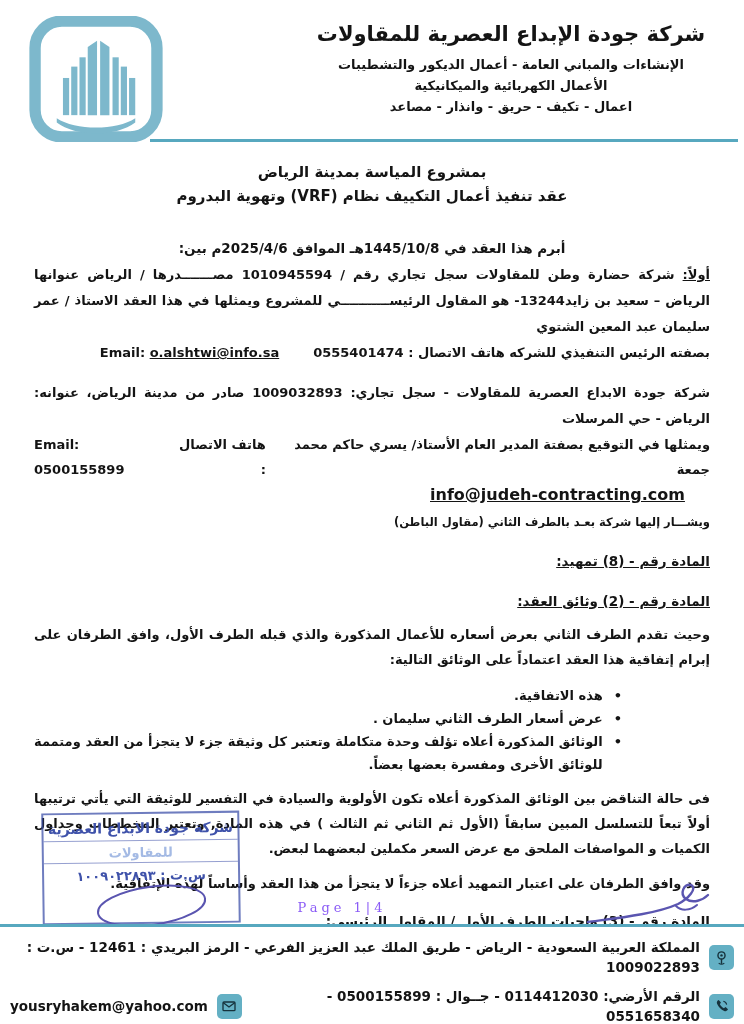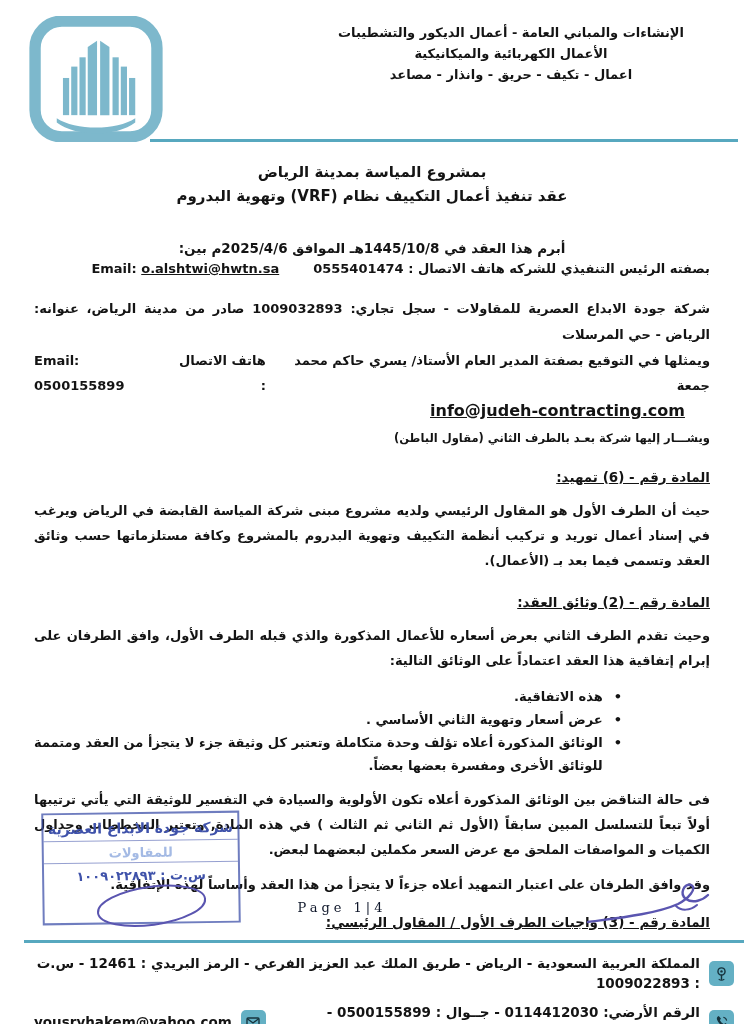--- a/index.html
+++ b/index.html
@@ -37,24 +37,24 @@
     position:absolute;left:42px;top:812px;width:194px;height:108px;
     border:2px solid rgba(63,82,170,.75);transform:rotate(-.8deg);
     color:#3f52aa;direction:rtl;text-align:center;z-index:0;
   }
   .stamp-r1{font-size:14px;font-weight:bold;padding:6px 2px 4px;border-bottom:1px solid rgba(63,82,170,.55);}
   .stamp-r2{font-size:13px;font-weight:bold;color:rgba(90,130,205,.55);padding:4px 0 2px;}
   .stamp-r3{font-size:13px;font-weight:bold;border-top:1px solid rgba(63,82,170,.55);padding:5px 0;}
   .stamp-oval{position:absolute;left:48px;top:62px;width:118px;height:62px;pointer-events:none;}
   
   .page-number{position:absolute;top:900px;left:0;right:60px;text-align:center;
-    font-family:"DejaVu Serif",serif;font-size:13px;letter-spacing:4px;color:#0f172a;}
+    font-family:"DejaVu Serif",serif;font-size:13px;letter-spacing:4px;color:#8b5cf6;}
   .signature{position:absolute;right:28px;top:874px;width:132px;height:62px;}
   
-  .footer{position:absolute;left:0;right:0;bottom:0;height:84px;background:#fff;padding-left:24px;}
+  .footer{position:absolute;left:0;right:0;bottom:0;height:100px;background:#fff;}
   .footer-divider{height:3px;background:#57a8bf;}
   .footer-rows{padding:10px 10px 0;direction:rtl;}
   .f-row{display:flex;align-items:center;gap:9px;font-size:13.5px;font-weight:bold;line-height:20px;margin-bottom:9px;}
   .f-row2{justify-content:space-between;}
   .f-group{display:flex;align-items:center;gap:9px;}
   .ficon{flex:0 0 auto;width:25px;height:25px;border-radius:5px;background:#64b0c4;
     display:flex;align-items:center;justify-content:center;}
 </style>
 </head>
 <body>
@@ -72,66 +72,67 @@
           <polygon points="57,96 57,30 66,24 66,96"></polygon>
           <polygon points="69,96 69,24 78,30 78,96"></polygon>
           <rect x="81" y="40" width="6" height="56"></rect>
           <rect x="89" y="49" width="6" height="47"></rect>
           <rect x="97" y="60" width="6" height="36"></rect>
           <path d="M27 99 C 45 111, 85 111, 103 99 L103 103 C 85 117, 45 117, 27 103 Z"></path>
         </g>
       </svg>
     </div>
     <div class="head-text">
+      <div class="company-name">شركة جودة الإبداع العصرية للمقاولات</div>
       <div class="head-sub">الإنشاءات والمباني العامة - أعمال الديكور والتشطيبات</div>
       <div class="head-sub">الأعمال الكهربائية والميكانيكية</div>
       <div class="head-sub">اعمال - تكيف - حريق - وانذار - مصاعد</div>
     </div>
     <div class="head-divider"></div>
   </div>
 
   <div class="content">
 
     <div class="doc-title">
       <div>بمشروع المياسة بمدينة الرياض</div>
       <div>عقد تنفيذ أعمال التكييف نظام (VRF) وتهوية البدروم</div>
     </div>
 
     <div class="date-line">أبرم هذا العقد في 1445/10/8هـ الموافق  2025/4/6م بين:</div>
 
+    <div class="para"><span class="underline">أولاً:</span><span> شركة حضارة وطن للمقاولات سجل تجاري رقم / 1010945594 مصـــــــدرها / الرياض عنوانها الرياض – سعيد بن زايد13244- هو المقاول الرئيســـــــــــي للمشروع ويمثلها في هذا العقد الاستاذ / عمر سليمان عبد المعين الشتوي</span></div>
     <div class="contact-row">
       <span>بصفته الرئيس التنفيذي للشركه هاتف الاتصال :  0555401474</span>
       <span class="ltr"><b>Email:</b>
-        <span class="underline">o.alshtwi@hwtn.sa</span></span>
+        <span class="underline">o.alshtwi@info.sa</span></span>
     </div>
 
     <div class="party2">
       <div class="para" style="margin-top:0">شركة جودة الابداع العصرية للمقاولات - سجل تجاري: 1009032893 صادر من مدينة الرياض، عنوانه: الرياض - حي المرسلات</div>
       <div class="p2-row">
         <span>ويمثلها في التوقيع بصفتة المدير العام الأستاذ/ يسري حاكم محمد جمعة</span>
         <span>هاتف الاتصال :</span>
         <span class="ltr">Email: 0500155899</span>
       </div>
       <div class="email-line"><span class="underline">info@judeh-contracting.com</span></div>
       <div class="refer-line">ويشـــار إليها شركة بعـد بالطرف الثاني  (مقاول الباطن)</div>
     </div>
 
-    <div class="article-heading">المادة رقم - (6) تمهيد:</div>
-    <div class="article-body">حيث أن الطرف الأول هو المقاول الرئيسي ولديه مشروع مبنى  شركة المياسة القابضة في الرياض ويرغب في إسناد أعمال توريد و تركيب أنظمة التكييف وتهوية البدروم بالمشروع وكافة مستلزماتها حسب وثائق العقد وتسمى فيما بعد بـ (الأعمال).</div>
+    <div class="article-heading">المادة رقم - (8) تمهيد:</div>
 
     <div class="article-heading">المادة رقم - (2) وثائق العقد:</div>
     <div class="article-body">وحيث تقدم الطرف الثاني بعرض أسعاره للأعمال المذكورة والذي قبله الطرف الأول، وافق الطرفان على إبرام إتفاقية هذا العقد اعتماداً على الوثائق التالية:</div>
     <div class="bullets">
       <div class="bullet-row">
         <span class="dot">•</span>
         <span>هذه الاتفاقية.</span>
       </div>
       <div class="bullet-row">
         <span class="dot">•</span>
-        <span>عرض أسعار وتهوية الثاني الأساسي .</span>
+        <span>عرض أسعار الطرف الثاني سليمان .</span>
       </div>
       <div class="bullet-row">
         <span class="dot">•</span>
         <span>الوثائق المذكورة أعلاه تؤلف وحدة متكاملة وتعتبر كل وثيقة جزء لا يتجزأ من العقد ومتممة للوثائق الأخرى ومفسرة بعضها بعضاً.</span>
       </div>
     </div>
     <div class="article-body">فى حالة التناقض بين الوثائق المذكورة أعلاه تكون الأولوية والسيادة في التفسير للوثيقة التي يأتي ترتيبها أولاً تبعاً للتسلسل المبين سابقاً (الأول ثم الثاني ثم الثالث ) في هذه المادة, وتعتبر المخططات وجداول الكميات و المواصفات الملحق مع عرض السعر مكملين لبعضهما لبعض.</div>
     <div class="article-body">وقد وافق الطرفان على اعتبار التمهيد أعلاه جزءاً لا يتجزأ من هذا العقد وأساساً لهذه الإتفاقية.</div>
 
     <div class="article-heading" style="margin-top:14px">المادة رقم - (3) واجبات الطرف الأول / المقاول الرئيسي:</div>

